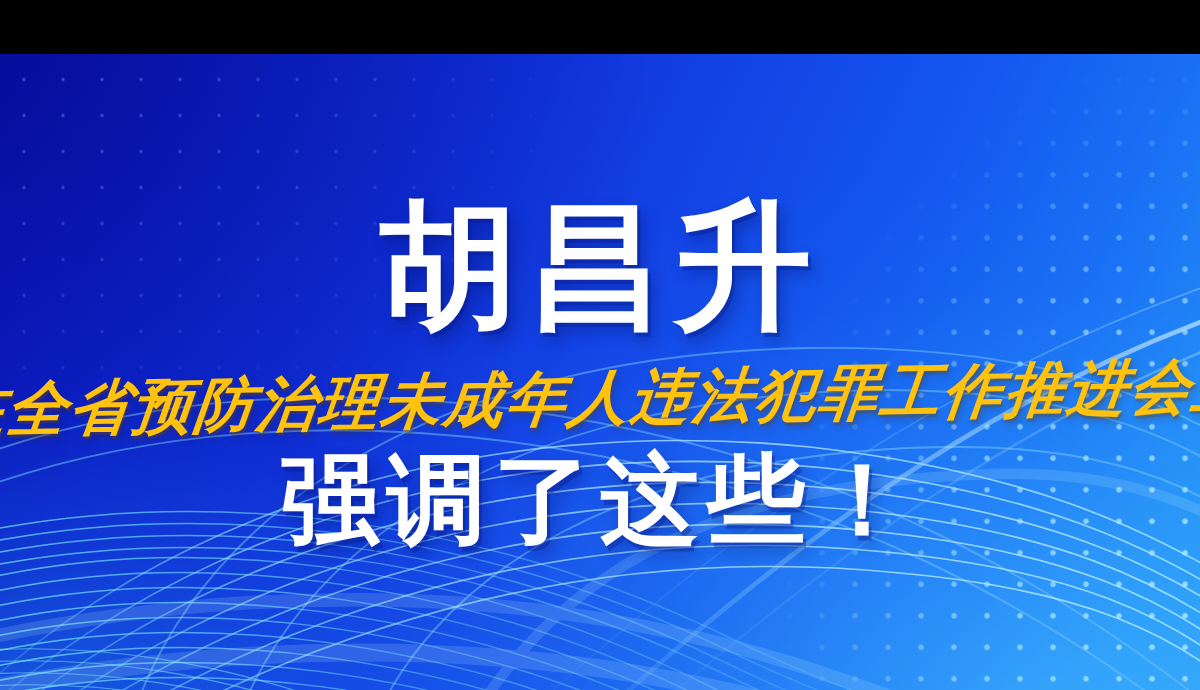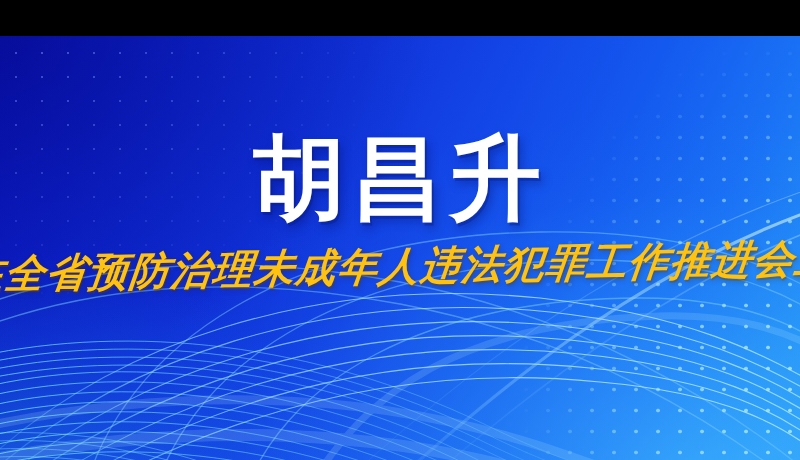--- a/index.html
+++ b/index.html
@@ -265,15 +265,16 @@
   </div>
 
   <div class="bg-layer bg-dots-tl"></div>
   <div class="bg-layer bg-dots-r"></div>
 
   <div class="content">
     <div class="title-main">胡昌升</div>
 
     <div class="title-sub">在全省预防治理未成年人违法犯罪工作推进会上</div>
 
+    <div class="title-bottom">强调了这些！</div>
   </div>
 
 </div>
 
 </body></html>

